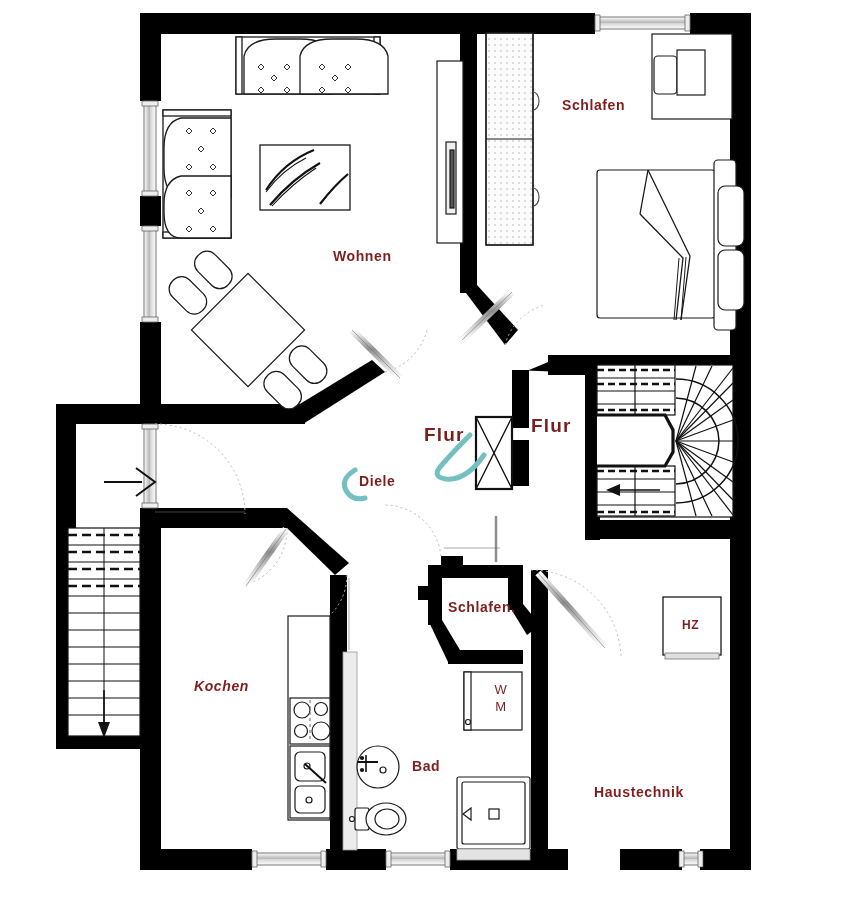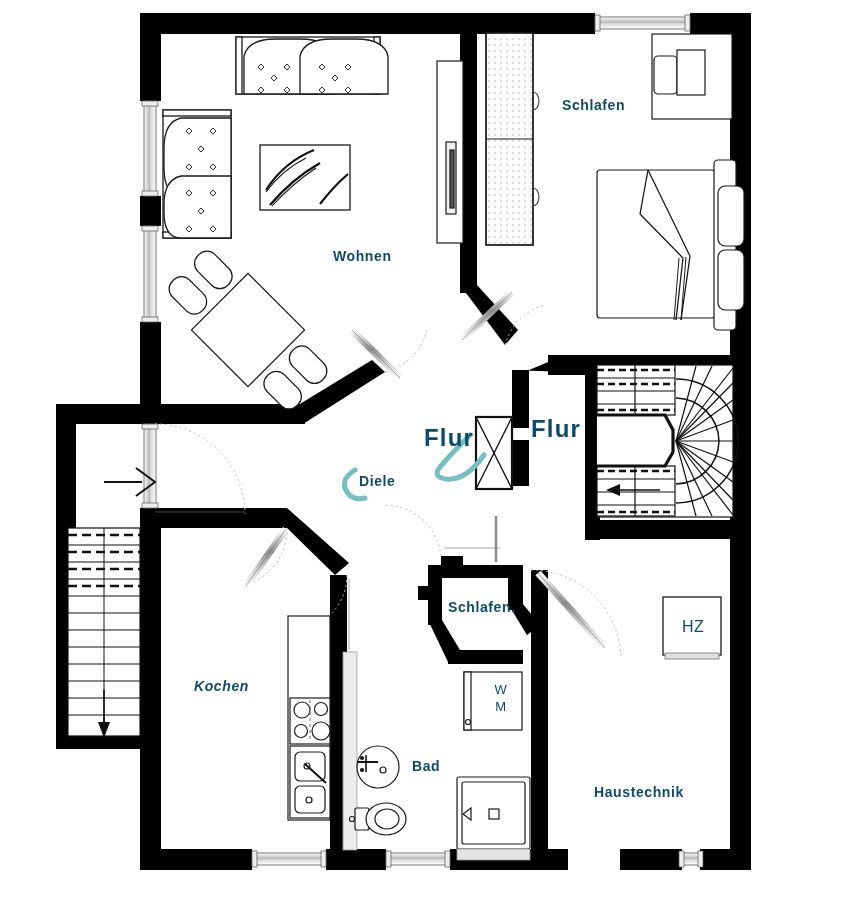--- a/index.html
+++ b/index.html
@@ -7,29 +7,29 @@
   body{
     font-family:"Liberation Sans", sans-serif;
     width:841px;height:903px;overflow:hidden;position:relative;
   }
   #plan-root{position:relative;width:841px;height:903px;background:#fff;}
   #plan-svg{position:absolute;left:0;top:0;width:841px;height:903px;display:block;}
   .room-label{
     position:absolute;
     font-family:"Liberation Sans", sans-serif;
     font-weight:bold;
-    color:#0c4a6e;
+    color:#7f1d1d;
     white-space:nowrap;
     letter-spacing:0.6px;
     user-select:none;
   }
   .lbl-room{font-size:14px;}
-  .lbl-flur{font-size:24px;letter-spacing:1.2px;}
+  .lbl-flur{font-size:19px;letter-spacing:1.2px;}
   .lbl-small{font-size:14px;}
-  .lbl-hz{font-size:16px;font-weight:normal;letter-spacing:0.5px;}
+  .lbl-hz{font-size:12px;font-weight:bold;letter-spacing:0.5px;}
   .lbl-wm{font-size:13px;font-weight:normal;line-height:15px;text-align:center;}
 </style>
 </head>
 <body>
 
 <div id="plan-root">
 
   <svg id="plan-svg" viewBox="0 0 841 903" xmlns="http://www.w3.org/2000/svg">
 
     <defs>

